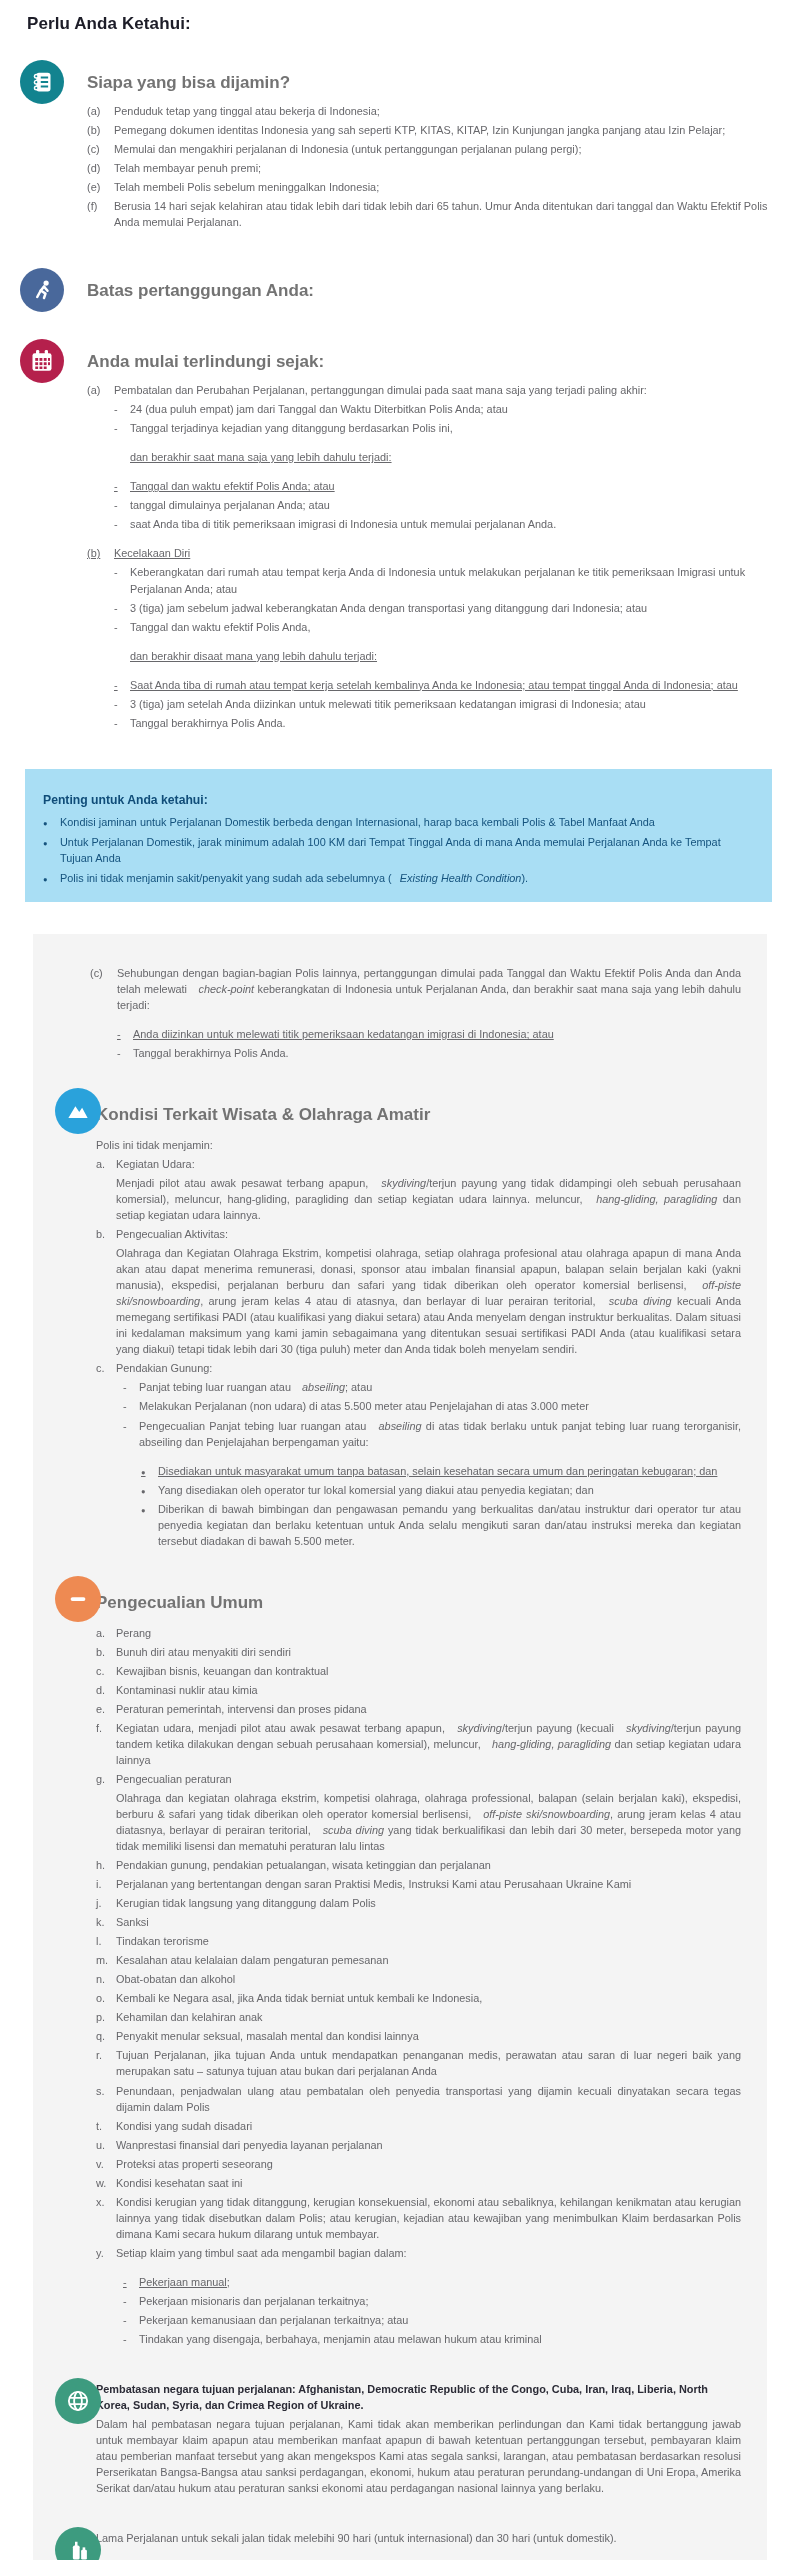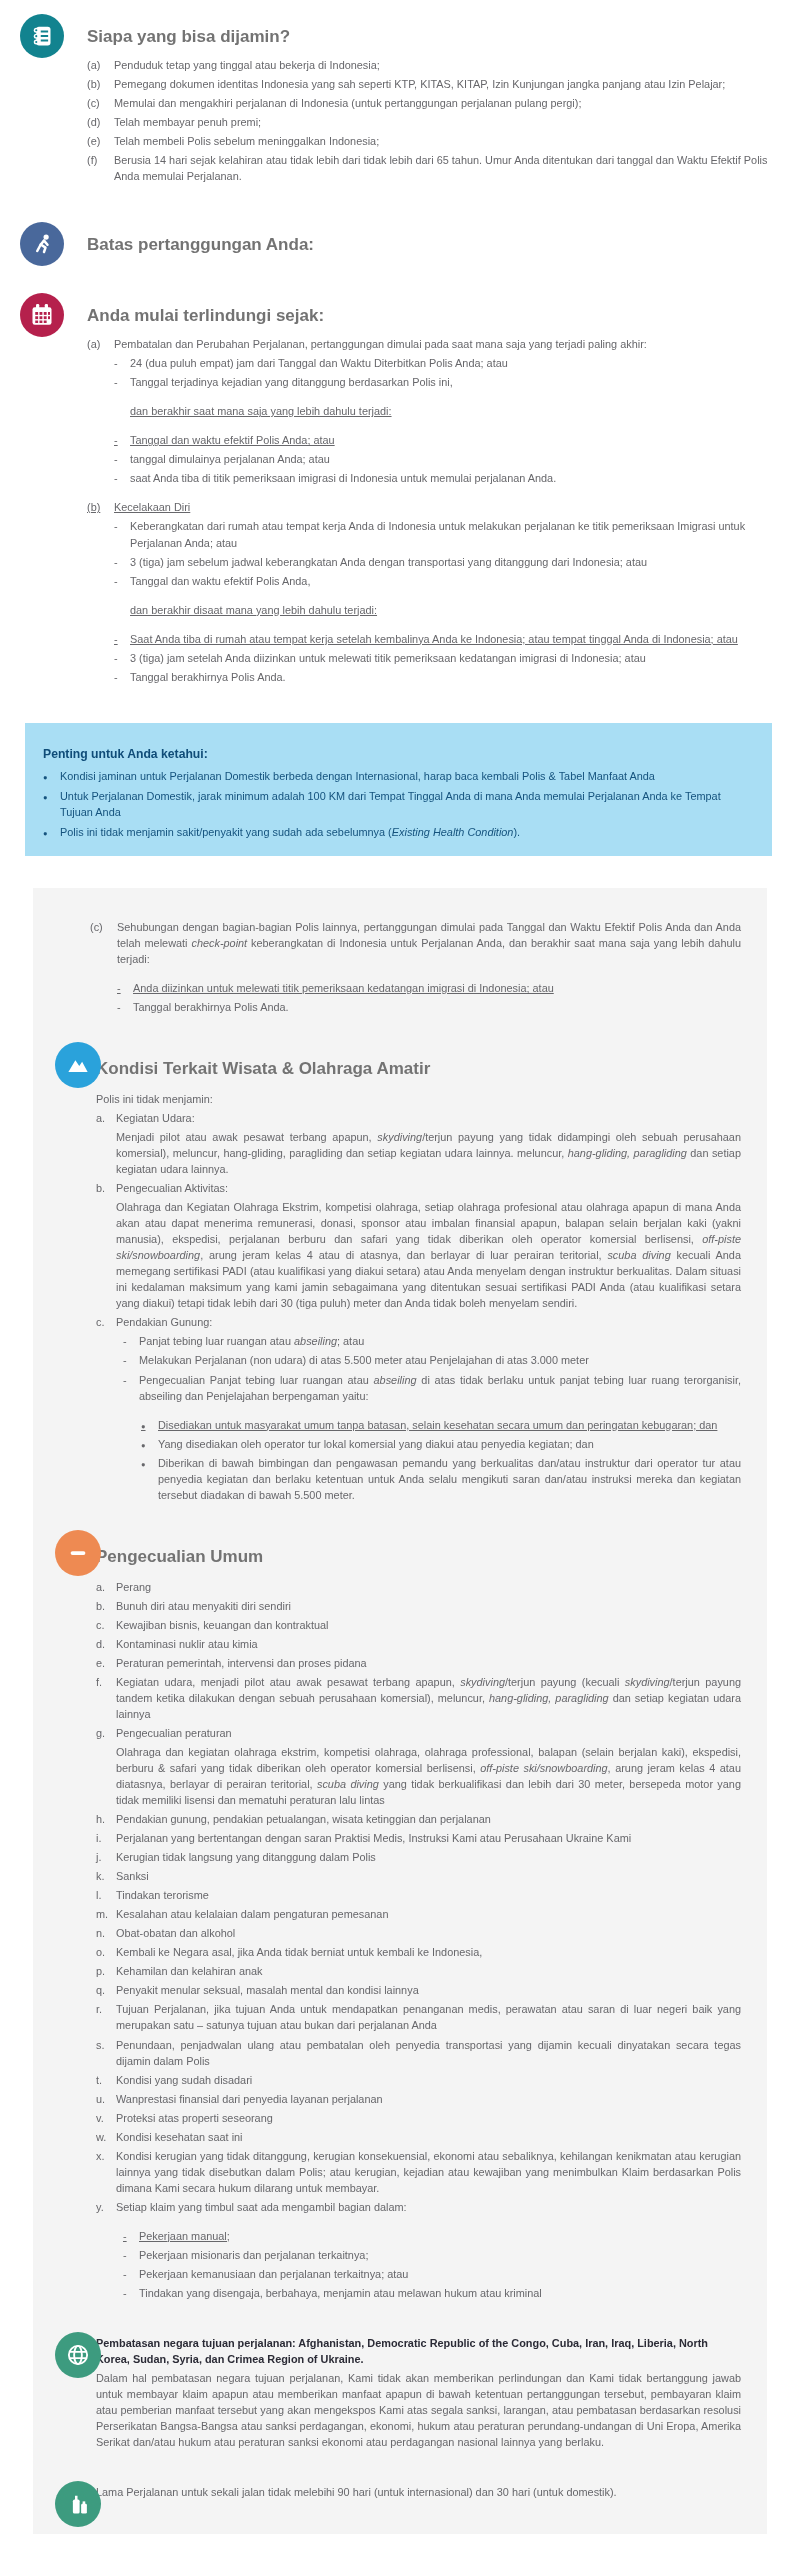--- a/index.html
+++ b/index.html
@@ -20,41 +20,42 @@
   .just .txt{text-align:justify;}
   .bold .txt{font-weight:bold;color:#2b2b36;}
   .marker{flex:none;}
   .mk-paren{width:27px;}
   .mk-alpha{width:20px;}
   .mk-dash{width:16px;}
   .mk-dot{width:17px;font-size:7.5px;padding-top:4px;}
   .lvl1{padding-left:27px;}
   .lvl2{padding-left:45px;}
   .gap{margin-top:13px;text-decoration:underline;}
-  em{font-style:italic;}
+  em{font-style:italic;margin-left:8px;}
 
   
   .callout{margin:30px 29px 0 25px;background:#a9def4;padding:12px 20px 16px 18px;box-sizing:border-box;}
   .callout h2{font-size:12.2px;font-weight:bold;color:#0f4c78;margin:12px 0 7px;}
   .callout .line{color:#15537e;margin-top:4px;}
   .callout .mk-dot{color:#15537e;}
 
   
   .panel{margin:32px 34px 0 33px;background:#f4f4f4;padding:28px 26px 34px 24px;box-sizing:border-box;}
   .panel-intro{padding-left:33px;margin-bottom:30px;}
   .psec{position:relative;padding-left:39px;margin-top:30px;}
   .psec .badge{left:-2px;top:-3px;width:46px;height:46px;}
   .psec h2{padding-top:14px;margin-bottom:12px;}
   .psec.no-title{margin-top:34px;}
 </style>
 </head>
 <body>
 
 <div class="page">
 
+  <h1 class="page-title">Perlu Anda Ketahui:</h1>
 
   <section class="sec">
     <div class="badge" style="background: rgb(18, 131, 143);">
       <svg viewBox="0 0 24 24" aria-hidden="true">
         <rect x="7.4" y="4.6" width="11.4" height="15" rx="2.2" fill="#fff"></rect>
         <rect x="11" y="7.6" width="5.9" height="1.6" fill="#12838f"></rect>
         <rect x="11" y="11.2" width="5.9" height="1.6" fill="#12838f"></rect>
         <rect x="11" y="14.8" width="5.9" height="1.6" fill="#12838f"></rect>
         <circle cx="7.4" cy="7.4" r="2" fill="#fff"></circle>
           <circle cx="7.4" cy="7.4" r="0.85" fill="#12838f"></circle>

